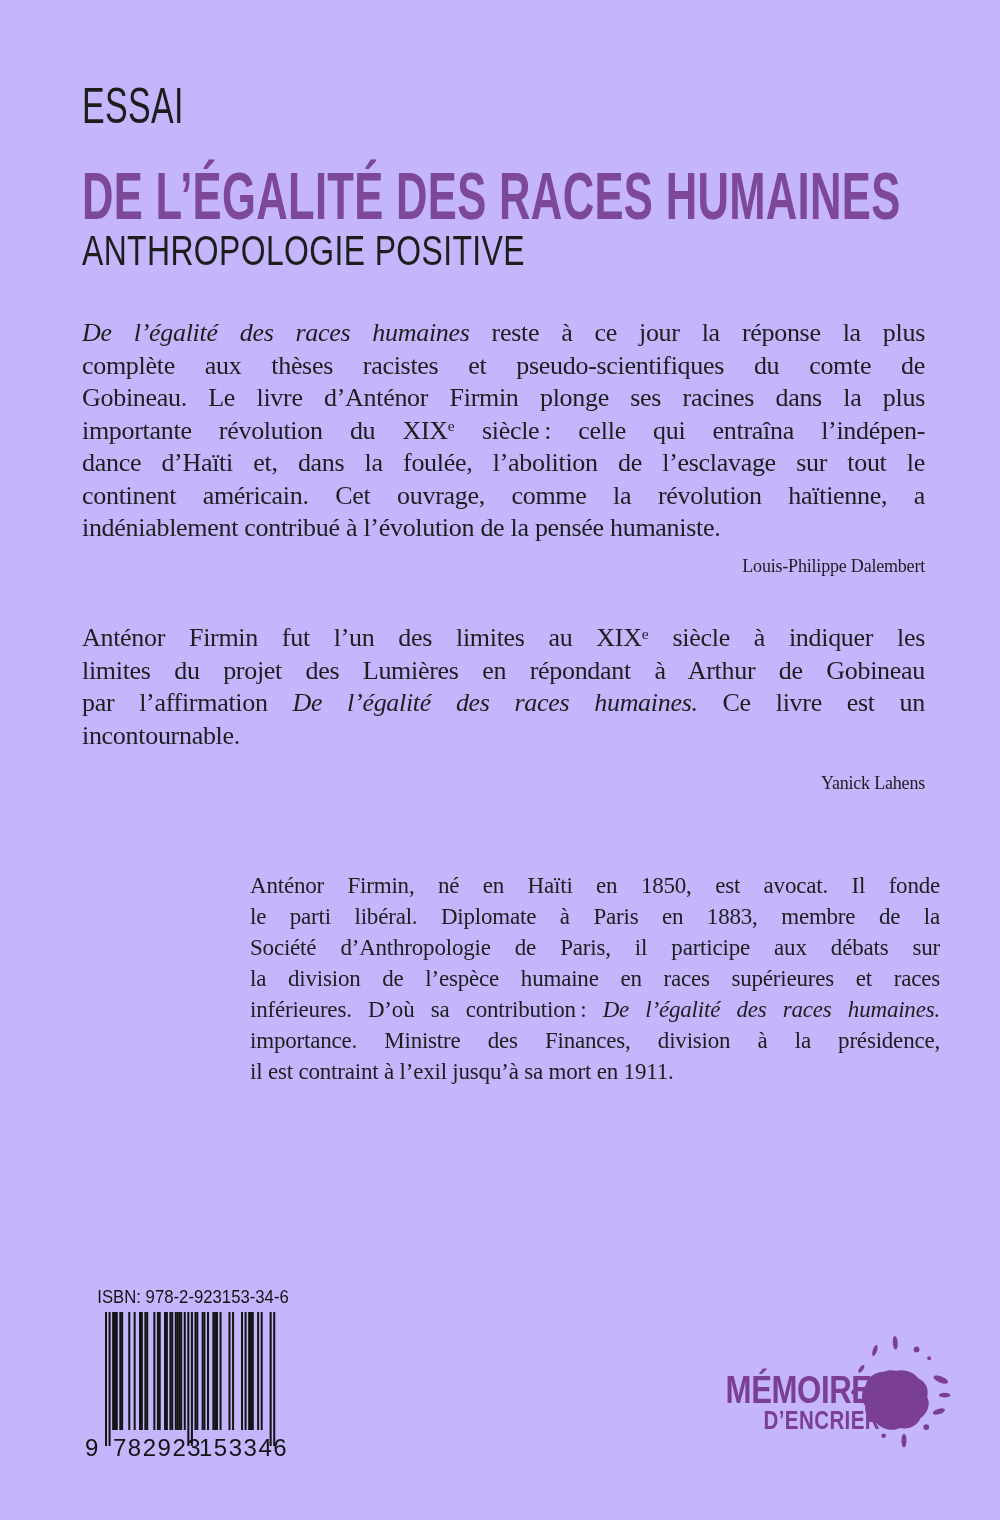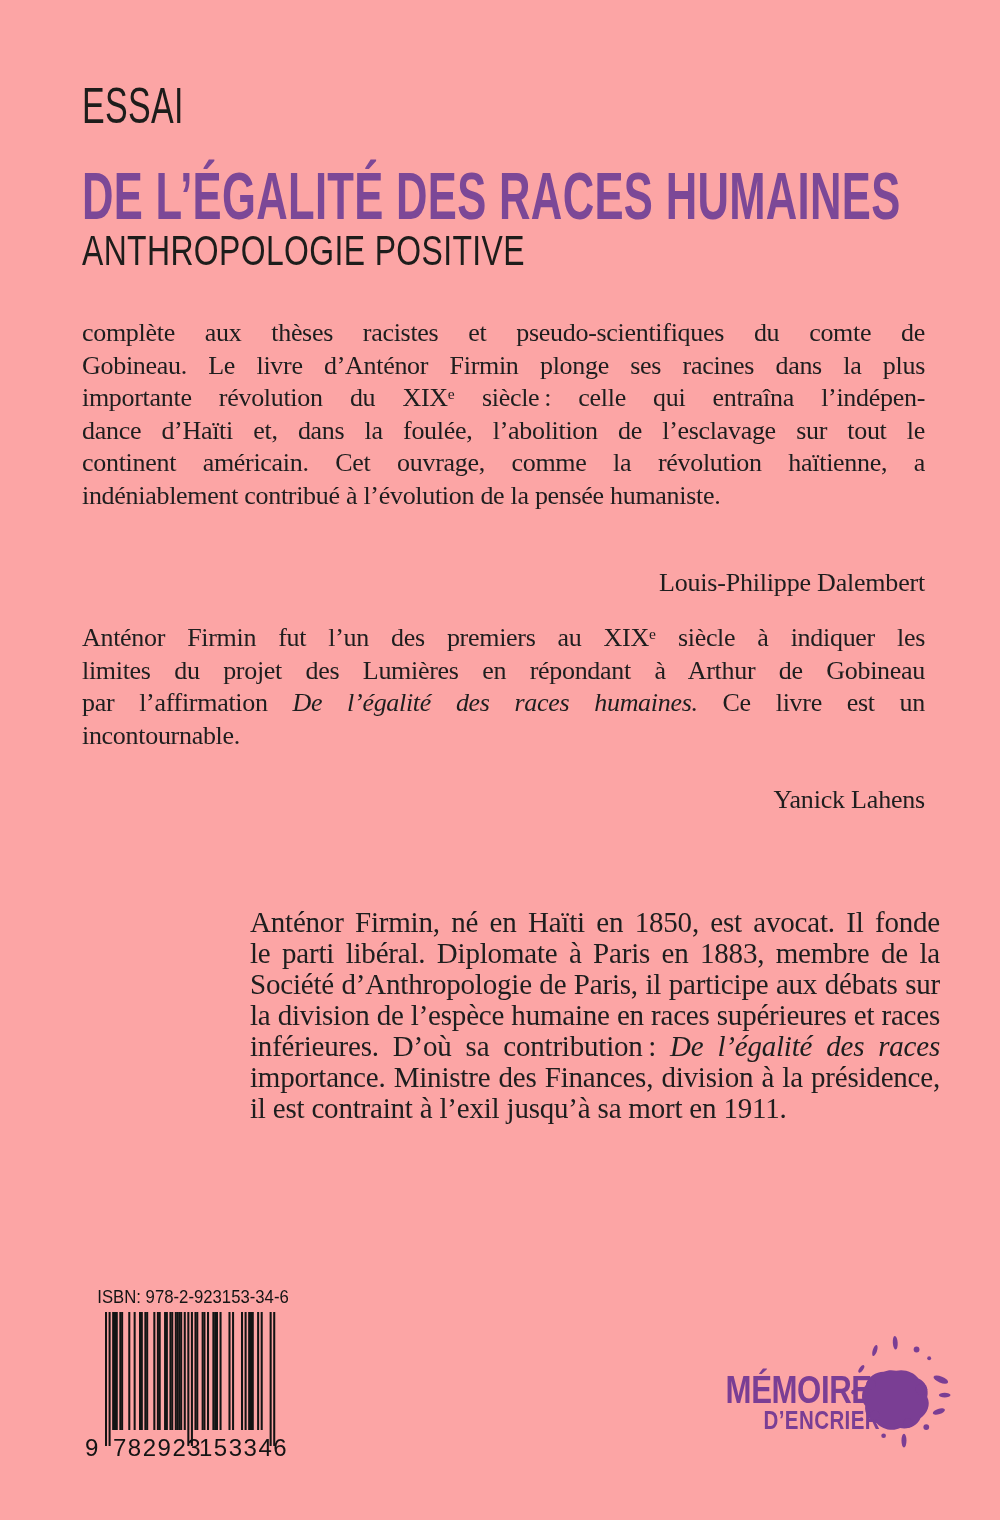--- a/index.html
+++ b/index.html
@@ -1,17 +1,17 @@
 <!DOCTYPE html>
 <html style="--accent: #7c4897; --logo-purple: #7a3e94; --ink: #1e1e1e;"><head>
 <meta charset="utf-8">
 <style>
   html,body{margin:0;padding:0;background:#ffffff;}
   .page{
-    position:relative;width:1000px;height:1520px;background:#fca5a5;
+    position:relative;width:1000px;height:1520px;background:#c4b5fd;
     overflow:hidden;color:var(--ink,#1e1e1e);
   }
   
   .kicker{
     position:absolute;left:82px;top:81px;line-height:1;white-space:nowrap;
     font-family:"Liberation Sans",sans-serif;font-weight:400;font-size:50px;
     color:#1d1d1b;transform:scaleX(0.68);transform-origin:left top;letter-spacing:0.5px;
   }
   .title{
     position:absolute;left:82px;top:163px;margin:0;line-height:1;white-space:nowrap;
@@ -32,29 +32,28 @@
   }
   .q1{top:317px;}
   .q2{top:622px;}
   .tline{text-align:justify;text-align-last:justify;height:32.5px;overflow:hidden;}
   .bio .tline{height:31px;}
   .tline.final{text-align-last:left;}
   .it{font-style:italic;}
   .sup{font-size:0.6em;position:relative;top:-0.45em;letter-spacing:0;}
   .attr{
     position:absolute;left:82px;width:843px;text-align:right;
-    font-family:"Liberation Serif",serif;font-size:26px;color:#1e1e1e;
+    font-family:"Liberation Serif",serif;font-size:18px;color:#1e1e1e;
     letter-spacing:-0.2px;
-    margin-top:12px;
   }
   .a1{top:556px;}
   .a2{top:773px;}
   .bio{
-    position:absolute;left:250px;top:907px;width:690px;
-    font-family:"Liberation Serif",serif;font-size:29px;line-height:31px;
+    position:absolute;left:250px;top:870px;width:690px;
+    font-family:"Liberation Serif",serif;font-size:23px;line-height:31px;
     letter-spacing:-0.2px;color:#1e1e1e;
   }
   
   .barcode{position:absolute;left:85px;top:1286px;width:205px;height:190px;}
   .isbn-label{
     position:absolute;left:0;top:0;width:205px;text-align:center;white-space:nowrap;
     font-family:"Liberation Sans",sans-serif;font-size:19px;color:#141414;
     transform:scaleX(0.88);transform-origin:center top;
   }
   .bars{position:absolute;left:20px;top:26px;width:171px;height:134px;}
@@ -80,31 +79,32 @@
 </head>
 <body>
 
 <div class="page">
 
   <div class="kicker">ESSAI</div>
   <h1 class="title">DE L’ÉGALITÉ DES RACES HUMAINES</h1>
   <div class="subtitle">ANTHROPOLOGIE POSITIVE</div>
 
   <div class="quote q1">
+      <div class="tline"><span class="it">De l’égalité des races humaines</span><span> reste à ce jour la réponse la plus</span></div>
       <div class="tline"><span>complète aux thèses racistes et pseudo-scientifiques du comte de</span></div>
       <div class="tline"><span>Gobineau. Le livre d’Anténor Firmin plonge ses racines dans la plus</span></div>
       <div class="tline"><span>importante révolution du XIX</span><span class="sup">e</span><span> siècle : celle qui entraîna l’indépen-</span></div>
       <div class="tline"><span>dance d’Haïti et, dans la foulée, l’abolition de l’esclavage sur tout le</span></div>
       <div class="tline"><span>continent américain. Cet ouvrage, comme la révolution haïtienne, a</span></div>
       <div class="tline final"><span>indéniablement contribué à l’évolution de la pensée humaniste.</span></div>
     </div>
   <div class="attr a1">Louis-Philippe Dalembert</div>
 
   <div class="quote q2">
-      <div class="tline"><span>Anténor Firmin fut l’un des premiers au XIX</span><span class="sup">e</span><span> siècle à indiquer les</span></div>
+      <div class="tline"><span>Anténor Firmin fut l’un des limites au XIX</span><span class="sup">e</span><span> siècle à indiquer les</span></div>
       <div class="tline"><span>limites du projet des Lumières en répondant à Arthur de Gobineau</span></div>
       <div class="tline"><span>par l’affirmation </span><span class="it">De l’égalité des races humaines.</span><span> Ce livre est un</span></div>
       <div class="tline final"><span>incontournable.</span></div>
     </div>
   <div class="attr a2">Yanick Lahens</div>
 
   <div class="bio">
       <div class="tline"><span>Anténor Firmin, né en Haïti en 1850, est avocat. Il fonde</span></div>
       <div class="tline"><span>le parti libéral. Diplomate à Paris en 1883, membre de la</span></div>
       <div class="tline"><span>Société d’Anthropologie de Paris, il participe aux débats sur</span></div>

